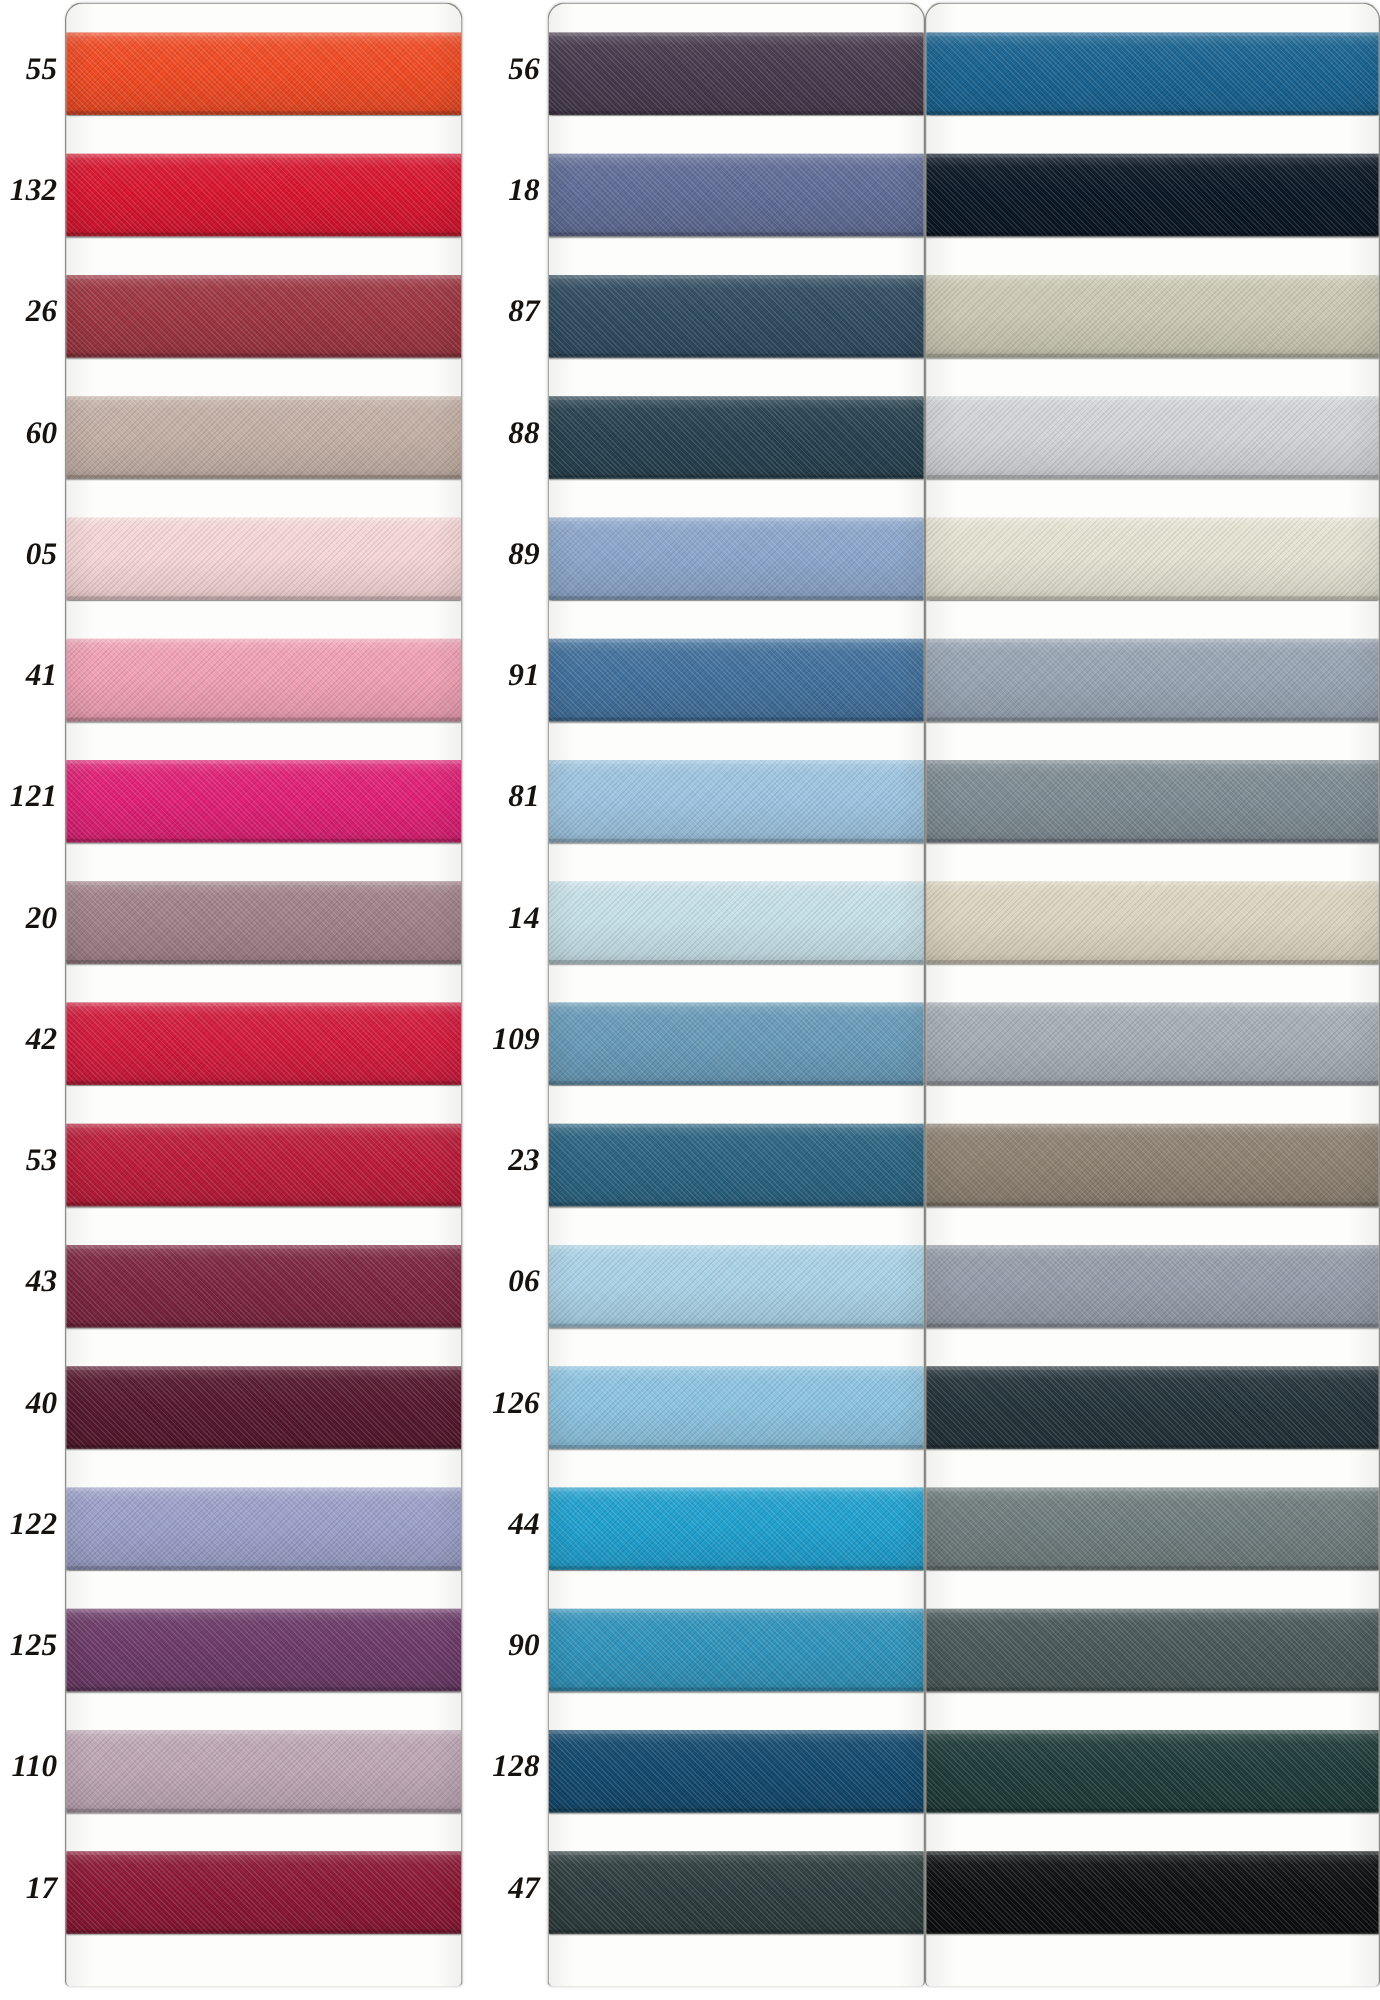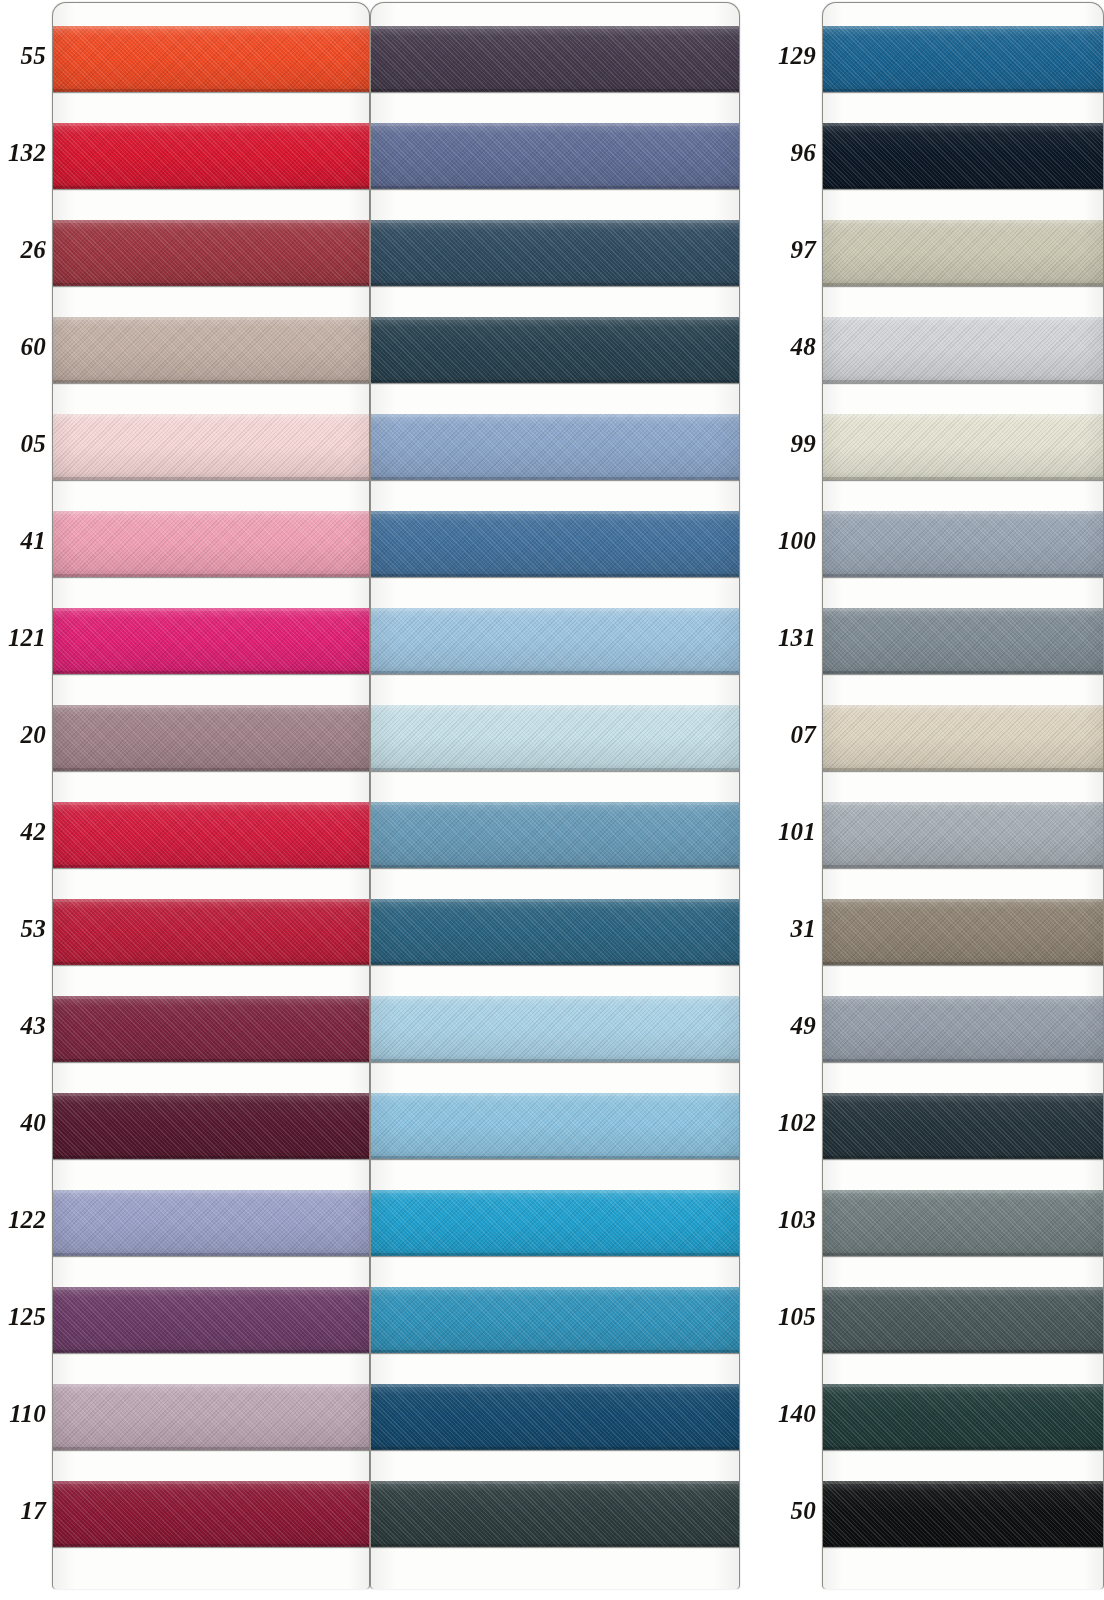--- a/index.html
+++ b/index.html
@@ -251,20 +251,38 @@
         <div class="ribbon" style="top: 1478px; height: 66px; background: rgb(139, 23, 52);">
           <div class="weave"></div>
           <div class="sheen"></div>
           <div class="edge-top"></div>
           <div class="edge-bottom"></div>
         </div>
       </div>
   </div>
 
   <div class="column col-2">
+    <div class="labels">
+        <div class="code" style="top: 43px;">56</div>
+        <div class="code" style="top: 140px;">18</div>
+        <div class="code" style="top: 237px;">87</div>
+        <div class="code" style="top: 334px;">88</div>
+        <div class="code" style="top: 431px;">89</div>
+        <div class="code" style="top: 528px;">91</div>
+        <div class="code" style="top: 625px;">81</div>
+        <div class="code" style="top: 722px;">14</div>
+        <div class="code" style="top: 819px;">109</div>
+        <div class="code" style="top: 916px;">23</div>
+        <div class="code" style="top: 1013px;">06</div>
+        <div class="code" style="top: 1110px;">126</div>
+        <div class="code" style="top: 1207px;">44</div>
+        <div class="code" style="top: 1304px;">90</div>
+        <div class="code" style="top: 1401px;">128</div>
+        <div class="code" style="top: 1498px;">47</div>
+      </div>
     <div class="card">
         <div class="ribbon" style="top: 23px; height: 66px; background: rgb(69, 58, 76);">
           <div class="weave"></div>
           <div class="sheen"></div>
           <div class="edge-top"></div>
           <div class="edge-bottom"></div>
         </div>
         <div class="ribbon" style="top: 120px; height: 66px; background: rgb(95, 108, 150);">
           <div class="weave"></div>
           <div class="sheen"></div>
@@ -352,38 +370,20 @@
         <div class="ribbon" style="top: 1478px; height: 66px; background: rgb(45, 60, 62);">
           <div class="weave"></div>
           <div class="sheen"></div>
           <div class="edge-top"></div>
           <div class="edge-bottom"></div>
         </div>
       </div>
   </div>
 
   <div class="column col-3">
-    <div class="labels">
-        <div class="code" style="top: 43px;">129</div>
-        <div class="code" style="top: 140px;">96</div>
-        <div class="code" style="top: 237px;">97</div>
-        <div class="code" style="top: 334px;">48</div>
-        <div class="code" style="top: 431px;">99</div>
-        <div class="code" style="top: 528px;">100</div>
-        <div class="code" style="top: 625px;">131</div>
-        <div class="code" style="top: 722px;">07</div>
-        <div class="code" style="top: 819px;">101</div>
-        <div class="code" style="top: 916px;">31</div>
-        <div class="code" style="top: 1013px;">49</div>
-        <div class="code" style="top: 1110px;">102</div>
-        <div class="code" style="top: 1207px;">103</div>
-        <div class="code" style="top: 1304px;">105</div>
-        <div class="code" style="top: 1401px;">140</div>
-        <div class="code" style="top: 1498px;">50</div>
-      </div>
     <div class="card">
         <div class="ribbon" style="top: 23px; height: 66px; background: rgb(25, 99, 145);">
           <div class="weave"></div>
           <div class="sheen"></div>
           <div class="edge-top"></div>
           <div class="edge-bottom"></div>
         </div>
         <div class="ribbon" style="top: 120px; height: 66px; background: rgb(11, 23, 38);">
           <div class="weave"></div>
           <div class="sheen"></div>

